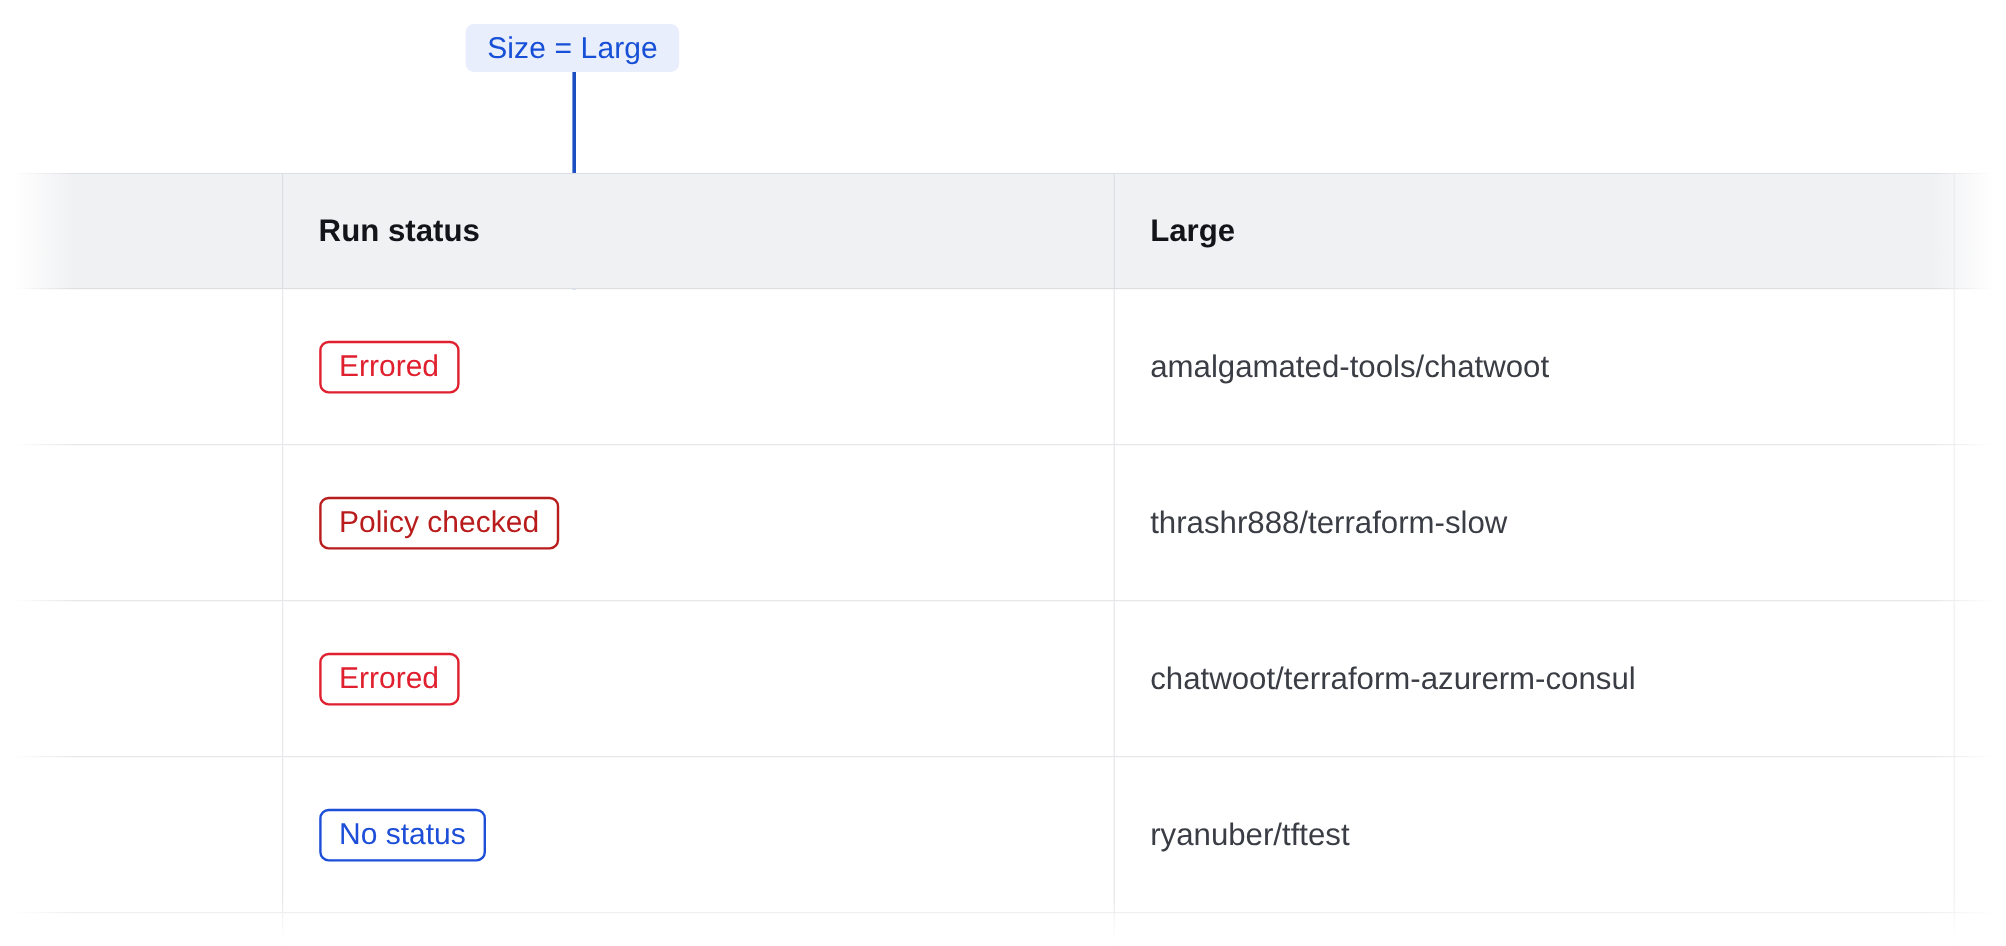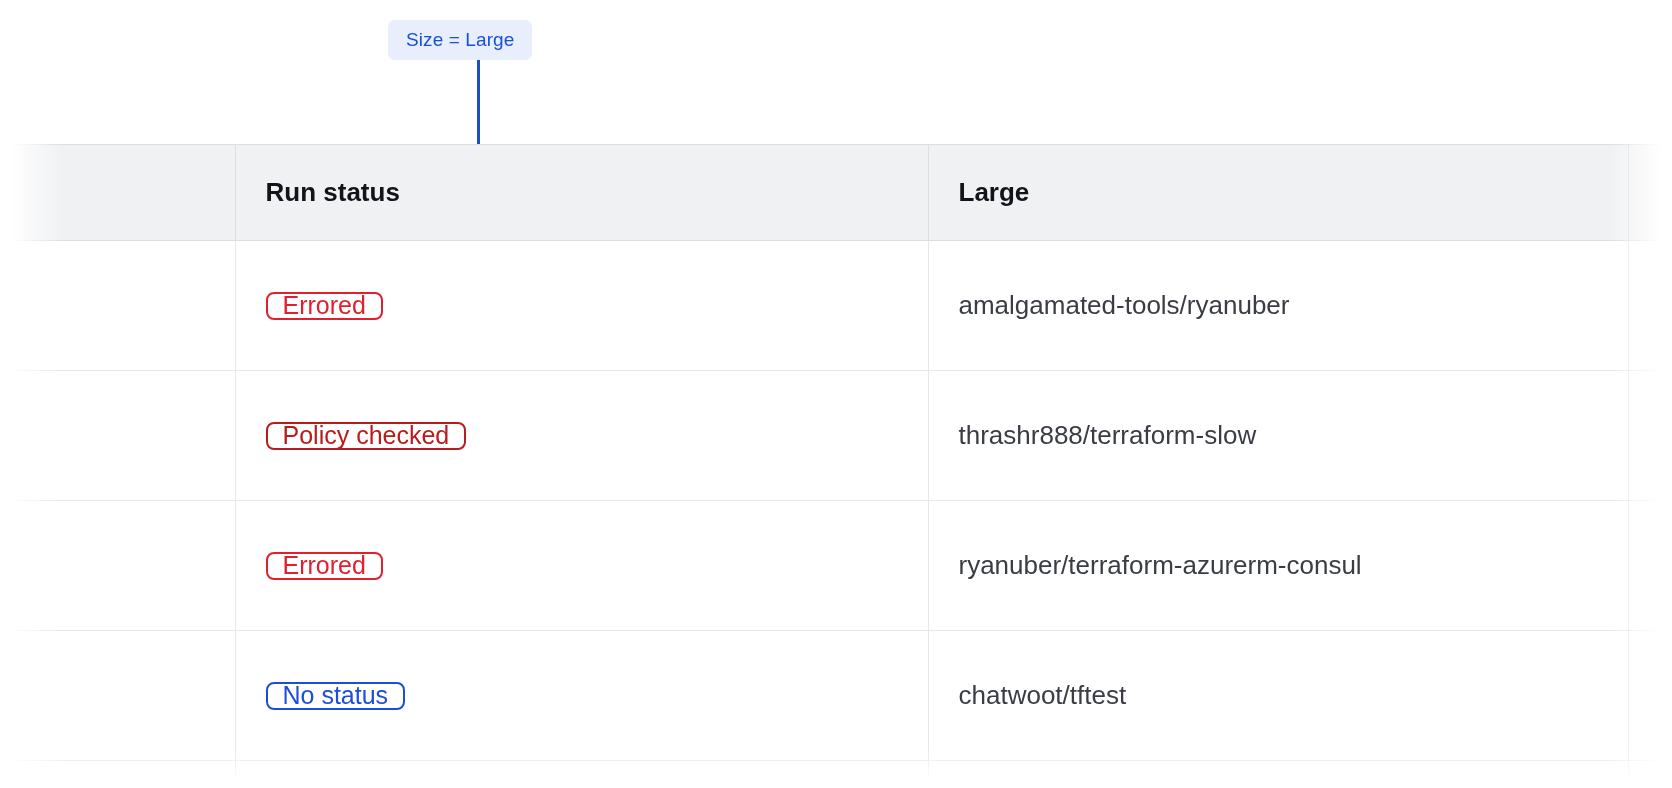--- a/index.html
+++ b/index.html
@@ -25,21 +25,21 @@
     left: 388px;
     top: 20px;
     height: 40px;
     padding: 0 18px;
     display: flex;
     align-items: center;
     justify-content: center;
     background: #e8eefc;
     border-radius: 7px;
     color: #1750d6;
-    font-size: 19px;
+    font-size: 25px;
     font-weight: 400;
     letter-spacing: 0.1px;
     white-space: nowrap;
   }
 
   .callout-line {
     position: absolute;
     left: 477px;
     top: 60px;
     width: 3px;
@@ -108,21 +108,21 @@
     white-space: nowrap;
   }
   .tbl tbody td.blank-cell { padding: 0; }
   .tbl tbody td.tail-cell { border-right: none; }
 
   
   .pill {
     display: inline-flex;
     align-items: center;
     justify-content: center;
-    height: 28px;
+    height: 44px;
     padding: 0 15px;
     border-radius: 8px;
     border: 2px solid currentColor;
     font-size: 25px;
     line-height: 1;
     background: #ffffff;
     white-space: nowrap;
   }
   .pill.errored        { color: #e0202e; }
   .pill.policy-checked { color: #b91c1c; }
@@ -175,39 +175,39 @@
           <th class="blank-head"></th>
           <th>Run status</th>
           <th>Large</th>
           <th class="tail-head"></th>
         </tr>
       </thead>
       <tbody>
           <tr>
             <td class="blank-cell"></td>
             <td><span class="pill errored">Errored</span></td>
-            <td>amalgamated-tools/ryanuber</td>
+            <td>amalgamated-tools/chatwoot</td>
             <td class="tail-cell"></td>
           </tr>
           <tr>
             <td class="blank-cell"></td>
             <td><span class="pill policy-checked">Policy checked</span></td>
             <td>thrashr888/terraform-slow</td>
             <td class="tail-cell"></td>
           </tr>
           <tr>
             <td class="blank-cell"></td>
             <td><span class="pill errored">Errored</span></td>
-            <td>ryanuber/terraform-azurerm-consul</td>
+            <td>chatwoot/terraform-azurerm-consul</td>
             <td class="tail-cell"></td>
           </tr>
           <tr>
             <td class="blank-cell"></td>
             <td><span class="pill no-status">No status</span></td>
-            <td>chatwoot/tftest</td>
+            <td>ryanuber/tftest</td>
             <td class="tail-cell"></td>
           </tr>
           <tr class="faded">
             <td class="blank-cell"></td>
             <td><span class="pill no-status">No status</span></td>
             <td>ashrajagopal/random_pet_generator</td>
             <td class="tail-cell"></td>
           </tr>
         </tbody>
     </table>

